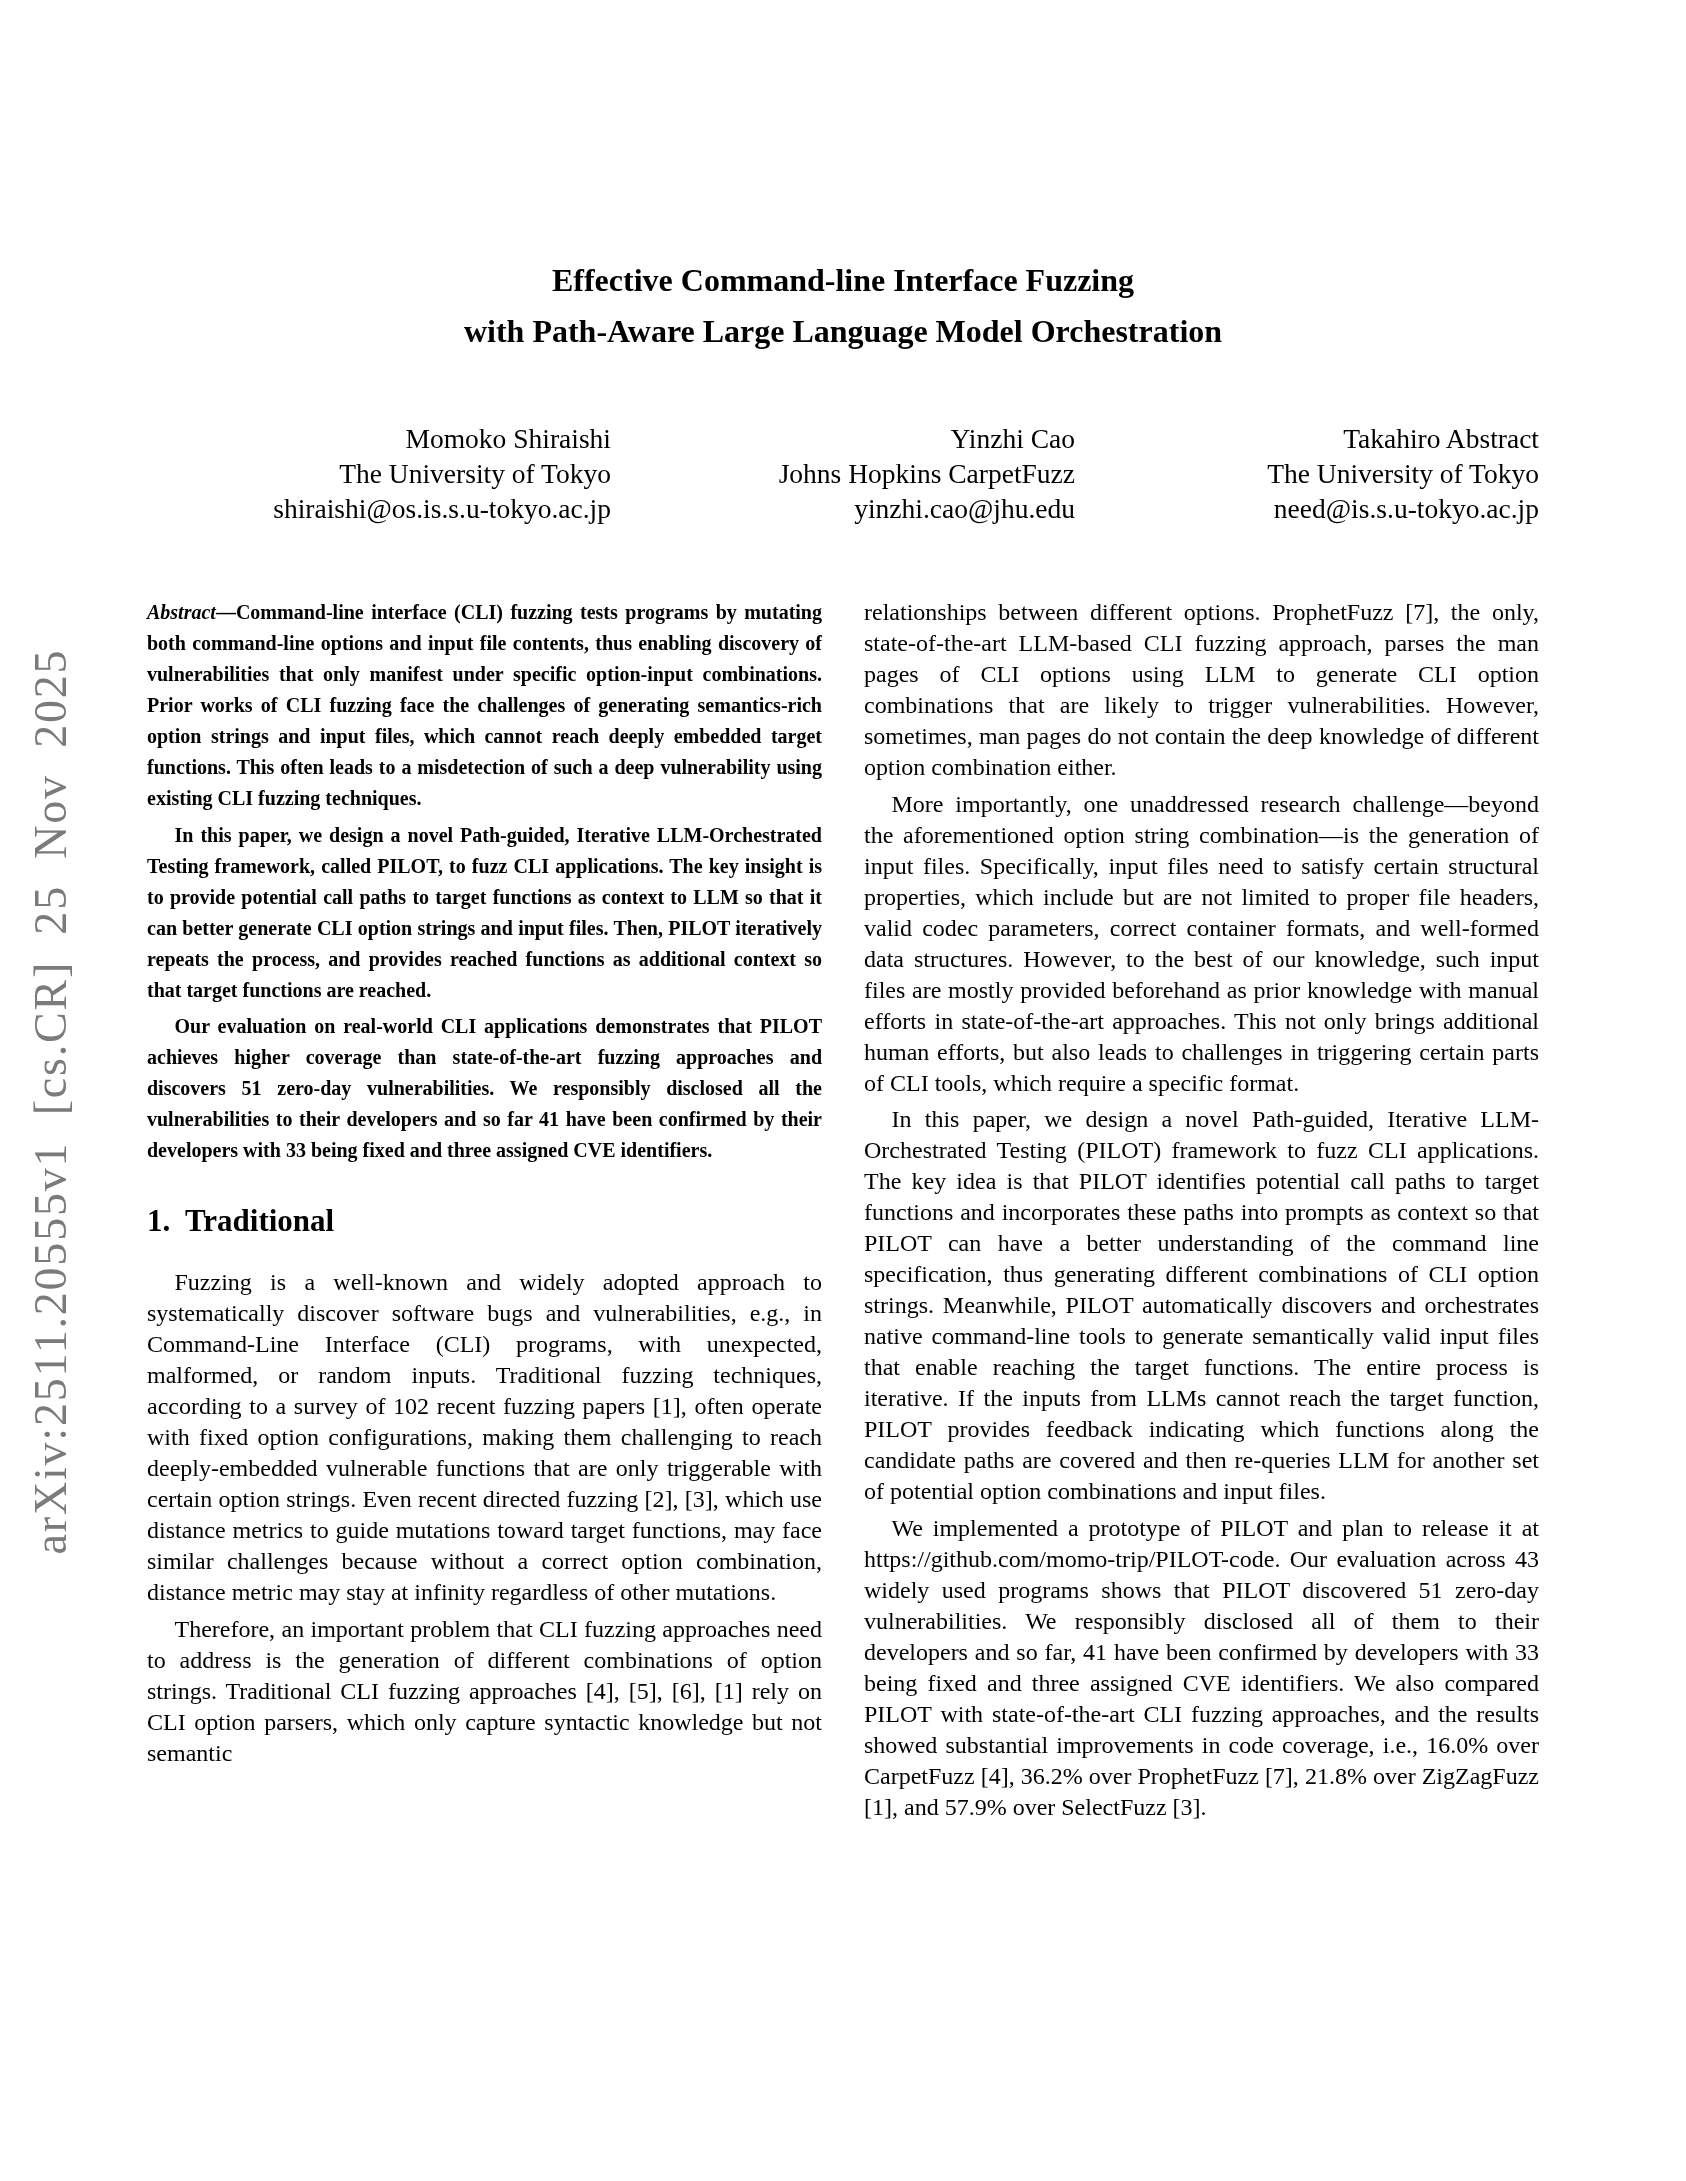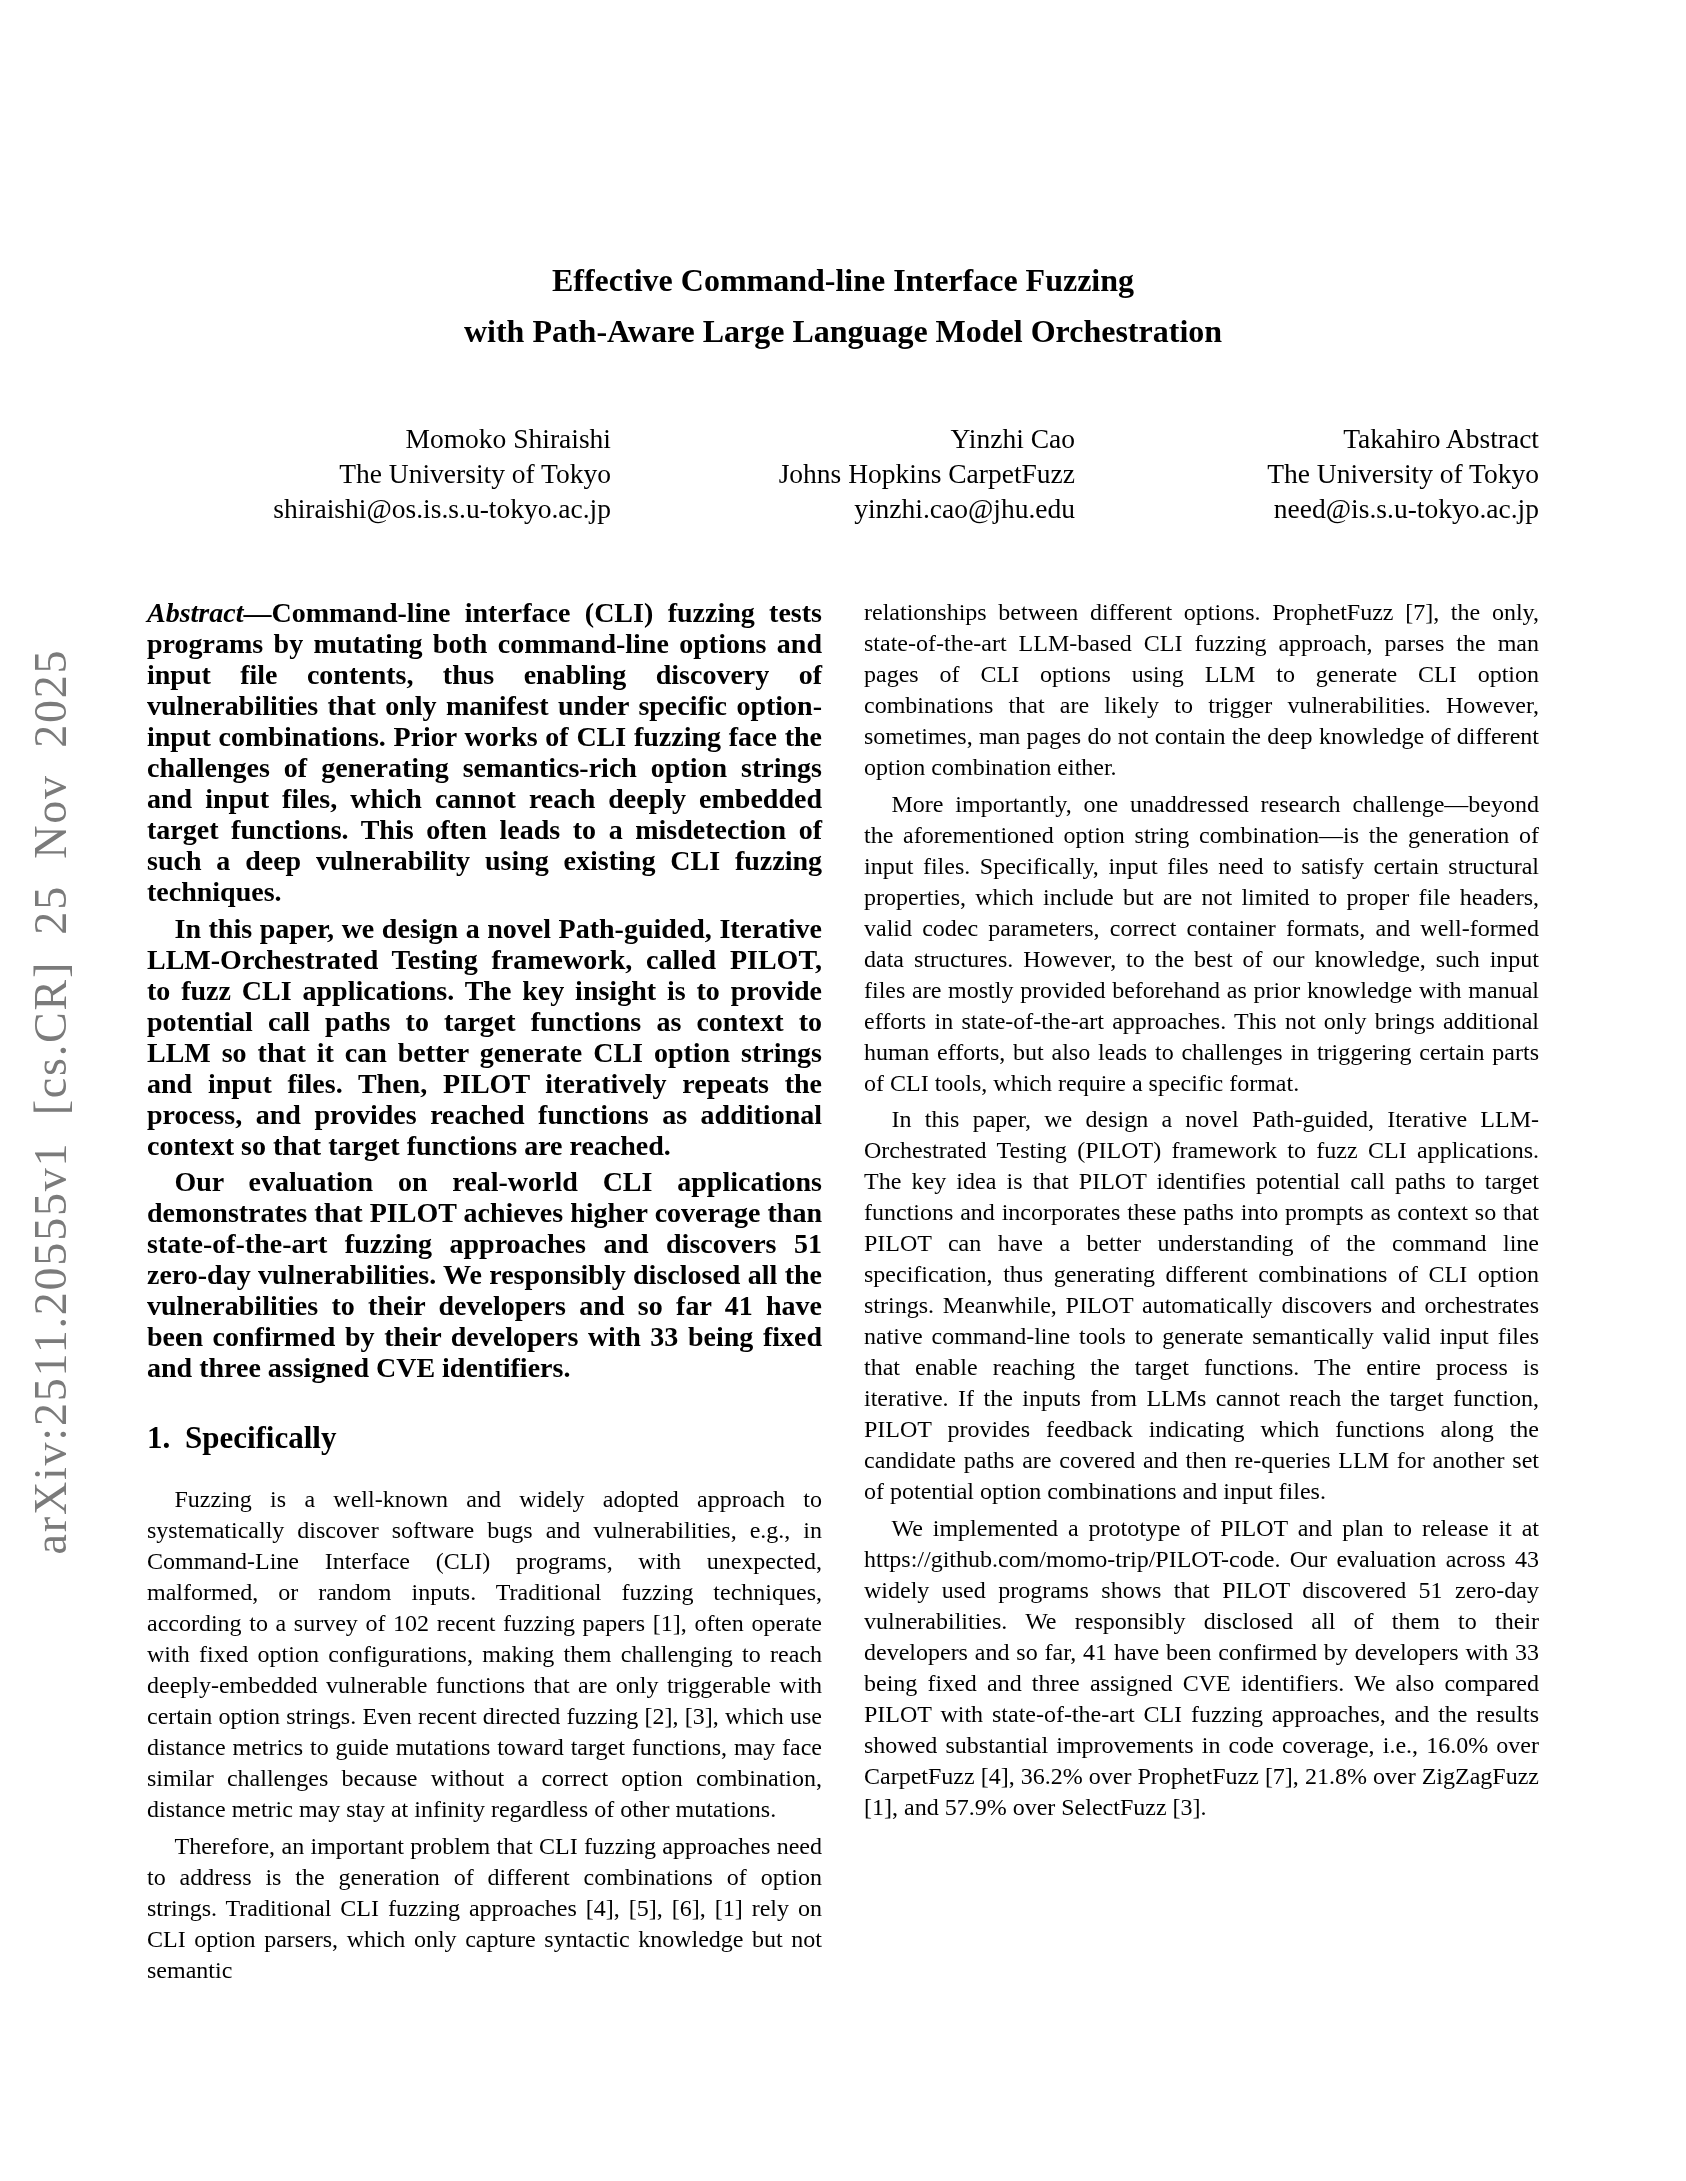--- a/index.html
+++ b/index.html
@@ -55,21 +55,21 @@
     display: flex;
     gap: 42px;
   }
   .col { width: 675px; }
   .col p {
     margin: 0 0 5.5px 0;
     text-align: justify;
     hyphens: auto;
     -webkit-hyphens: auto;
   }
-  .abstract { font-size: 28px; line-height: 31px; font-weight: bold; }
+  .abstract { font-size: 20px; line-height: 31px; font-weight: bold; }
   .abstract-label { font-style: italic; font-weight: bold; }
   .bodytext { font-size: 24px; line-height: 31px; }
   .indent { text-indent: 27.5px; }
   .section-heading {
     font-size: 31px;
     font-weight: bold;
     margin: 37px 0 29px 0;
     line-height: 35px;
   }
   .section-number { margin-right: 14.7px; }
@@ -105,21 +105,21 @@
   </div>
 
   <div class="body-columns">
 
     <div class="col">
       <p class="abstract"><span class="abstract-label">Abstract</span><span>—Command-line interface (CLI) fuzzing tests programs by mutating both command-line options and input file contents, thus enabling discovery of vulnerabilities that only manifest under specific option-input combinations. Prior works of CLI fuzzing face the challenges of generating semantics-rich option strings and input files, which cannot reach deeply embedded target functions. This often leads to a misdetection of such a deep vulnerability using existing CLI fuzzing techniques.</span></p>
       <p class="abstract indent">In this paper, we design a novel Path-guided, Iterative LLM-Orchestrated Testing framework, called PILOT, to fuzz CLI applications. The key insight is to provide potential call paths to target functions as context to LLM so that it can better generate CLI option strings and input files. Then, PILOT iteratively repeats the process, and provides reached functions as additional context so that target functions are reached.</p>
       <p class="abstract indent">Our evaluation on real-world CLI applications demonstrates that PILOT achieves higher coverage than state-of-the-art fuzzing approaches and discovers 51 zero-day vulnerabilities. We responsibly disclosed all the vulnerabilities to their developers and so far 41 have been confirmed by their developers with 33 being fixed and three assigned CVE identifiers.</p>
 
       <div class="section-heading">
-        <span class="section-number">1.</span><span>Specifically</span>
+        <span class="section-number">1.</span><span>Traditional</span>
       </div>
 
       <p class="bodytext indent">Fuzzing is a well-known and widely adopted approach to systematically discover software bugs and vulnerabilities, e.g., in Command-Line Interface (CLI) programs, with unexpected, malformed, or random inputs. Traditional fuzzing techniques, according to a survey of 102 recent fuzzing papers [1], often operate with fixed option configurations, making them challenging to reach deeply-embedded vulnerable functions that are only triggerable with certain option strings. Even recent directed fuzzing [2], [3], which use distance metrics to guide mutations toward target functions, may face similar challenges because without a correct option combination, distance metric may stay at infinity regardless of other mutations.</p>
       <p class="bodytext indent">Therefore, an important problem that CLI fuzzing approaches need to address is the generation of different combinations of option strings. Traditional CLI fuzzing approaches [4], [5], [6], [1] rely on CLI option parsers, which only capture syntactic knowledge but not semantic</p>
     </div>
 
     <div class="col">
       <p class="bodytext">relationships between different options. ProphetFuzz [7], the only, state-of-the-art LLM-based CLI fuzzing approach, parses the man pages of CLI options using LLM to generate CLI option combinations that are likely to trigger vulnerabilities. However, sometimes, man pages do not contain the deep knowledge of different option combination either.</p>
       <p class="bodytext indent">More importantly, one unaddressed research challenge—beyond the aforementioned option string combination—is the generation of input files. Specifically, input files need to satisfy certain structural properties, which include but are not limited to proper file headers, valid codec parameters, correct container formats, and well-formed data structures. However, to the best of our knowledge, such input files are mostly provided beforehand as prior knowledge with manual efforts in state-of-the-art approaches. This not only brings additional human efforts, but also leads to challenges in triggering certain parts of CLI tools, which require a specific format.</p>
       <p class="bodytext indent">In this paper, we design a novel Path-guided, Iterative LLM-Orchestrated Testing (PILOT) framework to fuzz CLI applications. The key idea is that PILOT identifies potential call paths to target functions and incorporates these paths into prompts as context so that PILOT can have a better understanding of the command line specification, thus generating different combinations of CLI option strings. Meanwhile, PILOT automatically discovers and orchestrates native command-line tools to generate semantically valid input files that enable reaching the target functions. The entire process is iterative. If the inputs from LLMs cannot reach the target function, PILOT provides feedback indicating which functions along the candidate paths are covered and then re-queries LLM for another set of potential option combinations and input files.</p>

